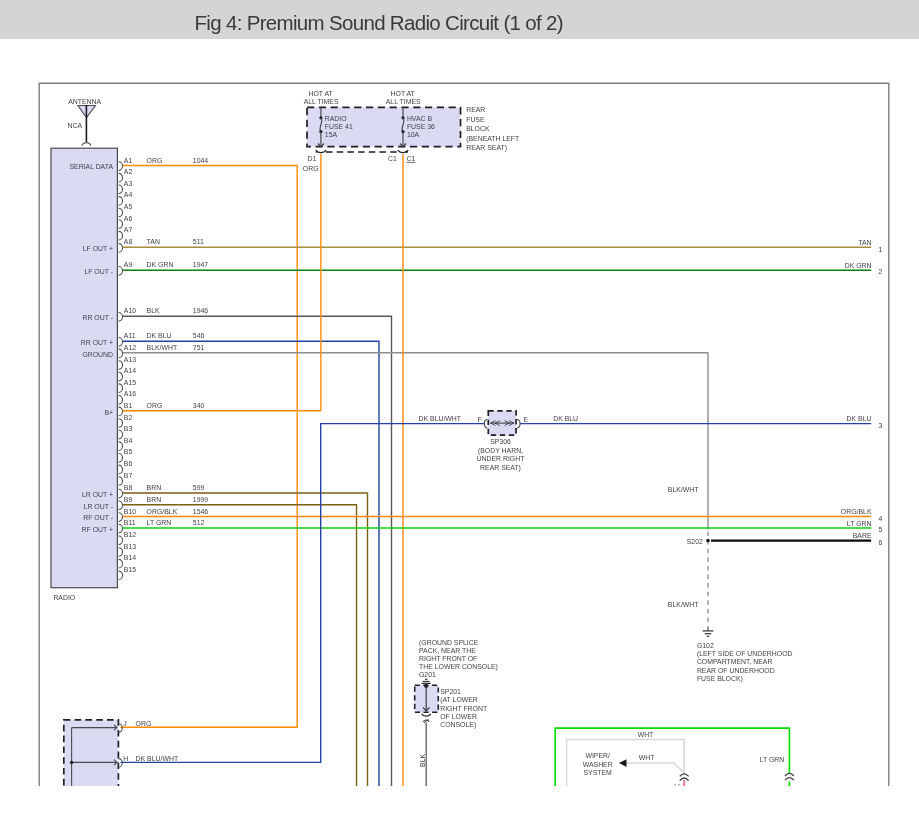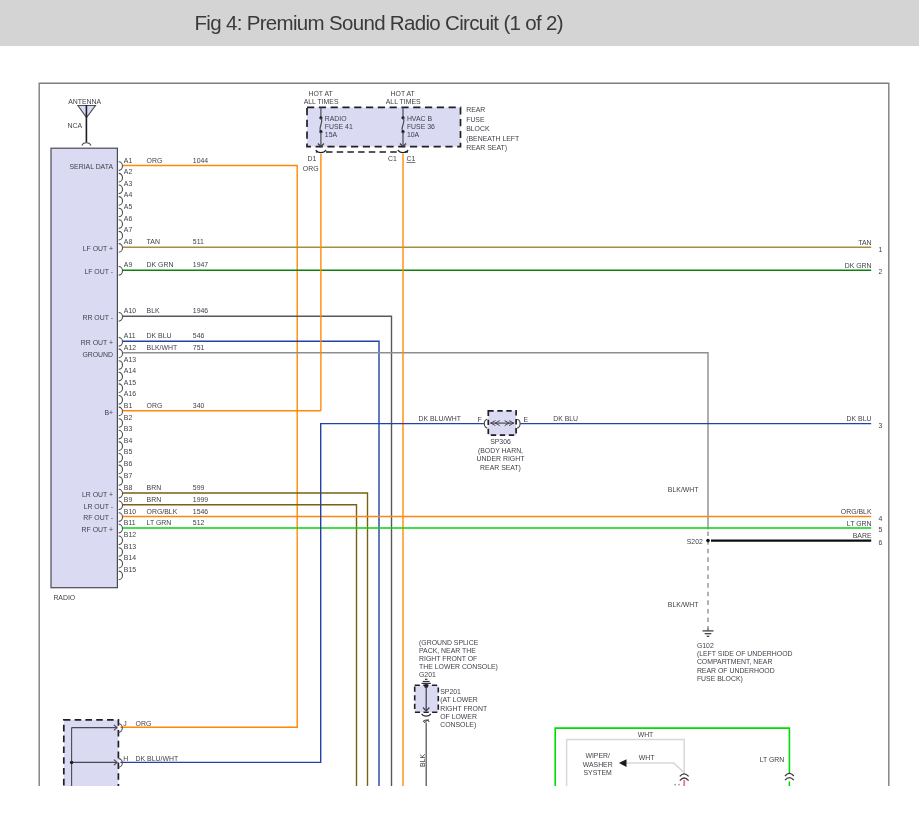--- a/index.html
+++ b/index.html
@@ -1,17 +1,17 @@
 <!DOCTYPE html>
 <html><head>
 <meta charset="utf-8">
 <style>
 html,body{margin:0;padding:0;background:#ffffff;width:919px;height:816px;overflow:hidden;}
 *{box-sizing:border-box;}
-.hdr{position:absolute;left:0;top:0;width:919px;height:46px;background:#d4d4d4;
+.hdr{position:absolute;left:0;top:0;width:919px;height:39px;background:#d4d4d4;
  font-family:"Liberation Sans",sans-serif;}
 .hdr span{position:absolute;left:194.5px;top:11px;font-size:20.5px;color:#3a3a3a;letter-spacing:-0.68px;}
 svg{position:absolute;left:0;top:0;}
 </style>
 </head>
 <body>
 <div class="hdr">
     <span>Fig 4: Premium Sound Radio Circuit (1 of 2)</span>
   </div>
 <svg width="919" height="816" viewBox="0 0 919 816" font-family="Liberation Sans, sans-serif">

